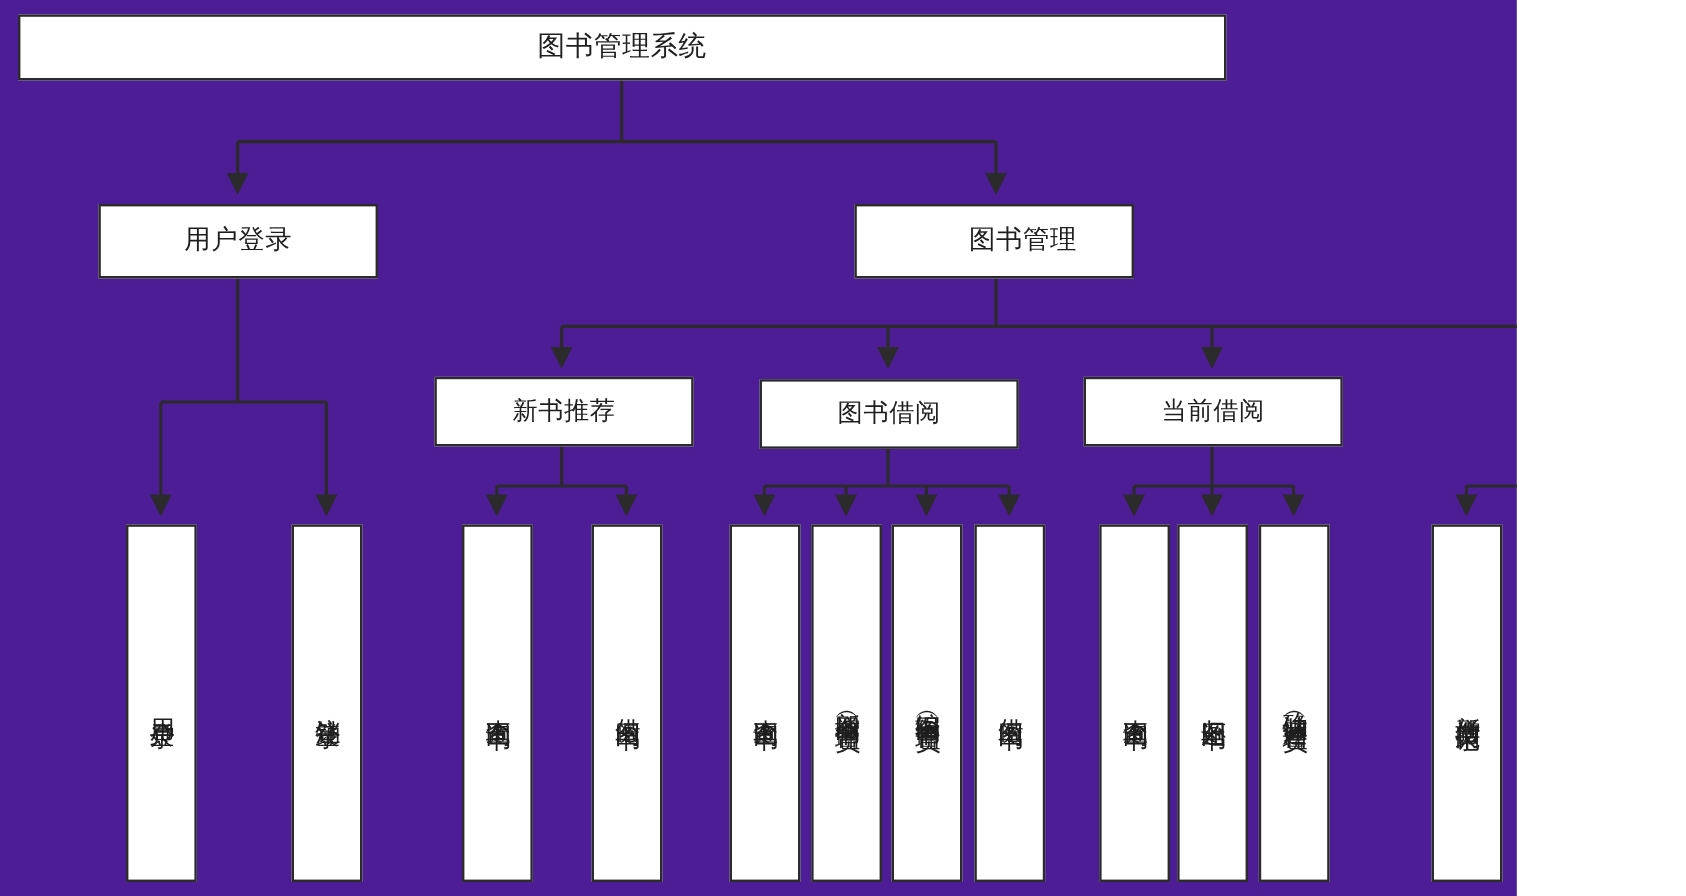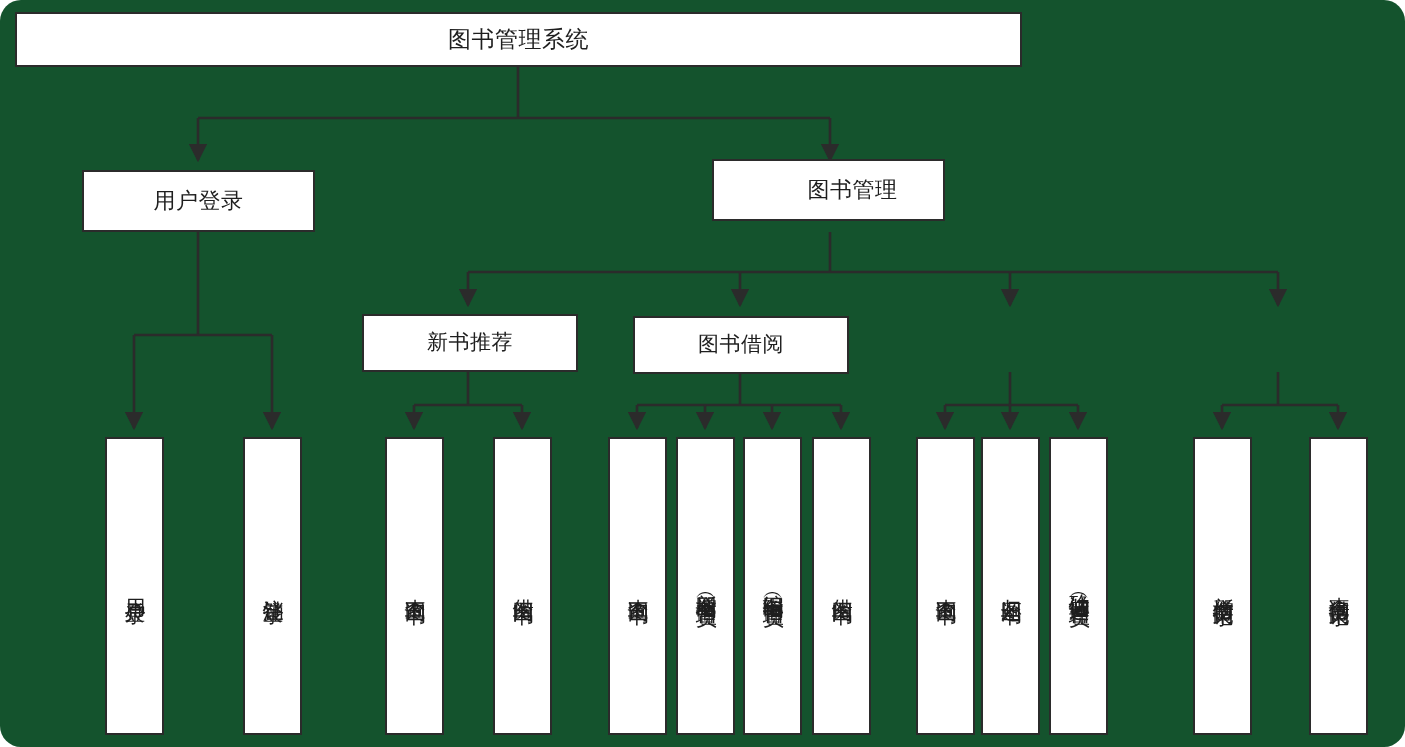--- a/index.html
+++ b/index.html
@@ -7,25 +7,24 @@
     margin: 0;
     padding: 0;
     background: #ffffff;
   }
   body {
     font-family: "DejaVu Sans", "Liberation Sans", sans-serif;
     color: #1a1a1a;
   }
   #canvas {
     position: relative;
-    width: 1405px;
+    width: 1264px;
     height: 747px;
-    background: #14532d;
+    background: #4c1d95;
     overflow: hidden;
-    border-radius: 21px;
   }
   #edges {
     position: absolute;
     left: 0;
     top: 0;
     width: 1405px;
     height: 747px;
     pointer-events: none;
   }
   .node {
@@ -127,29 +126,32 @@
     </g>
   </svg>
 
   <div class="node root" style="left:15px; top:12px; width:1007px; height:55px;">
     <span class="label">图书管理系统</span>
   </div>
 
   <div class="node lvl2" style="left:82px; top:170px; width:233px; height:62px;">
     <span class="label">用户登录</span>
   </div>
-  <div class="node lvl2" style="left:712px; top:159px; width:233px; height:62px;padding-left:48px;">
+  <div class="node lvl2" style="left:712px; top:170px; width:233px; height:62px;padding-left:48px;">
     <span class="label">图书管理</span>
   </div>
 
   <div class="node lvl3" style="left:362px; top:314px; width:216px; height:58px;">
     <span class="label">新书推荐</span>
   </div>
   <div class="node lvl3" style="left:633px; top:316px; width:216px; height:58px;">
     <span class="label">图书借阅</span>
+  </div>
+  <div class="node lvl3" style="left:903px; top:314px; width:216px; height:58px;">
+    <span class="label">当前借阅</span>
   </div>
 
   <div class="node leaf" style="left:105px; top:437px; width:59px; height:298px;">
     <span class="label">用户登录</span>
   </div>
   <div class="node leaf" style="left:243px; top:437px; width:59px; height:298px;">
     <span class="label">注销登录</span>
   </div>
 
   <div class="node leaf" style="left:385px; top:437px; width:59px; height:298px;">

